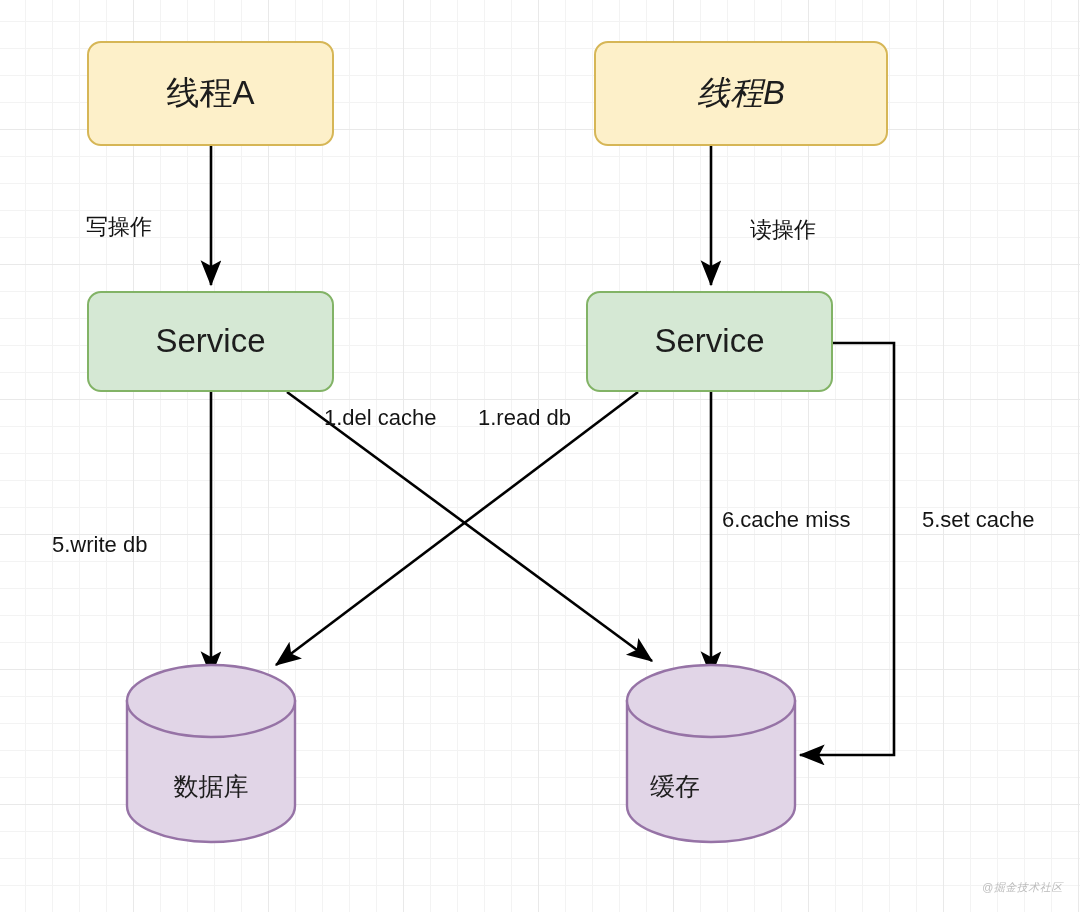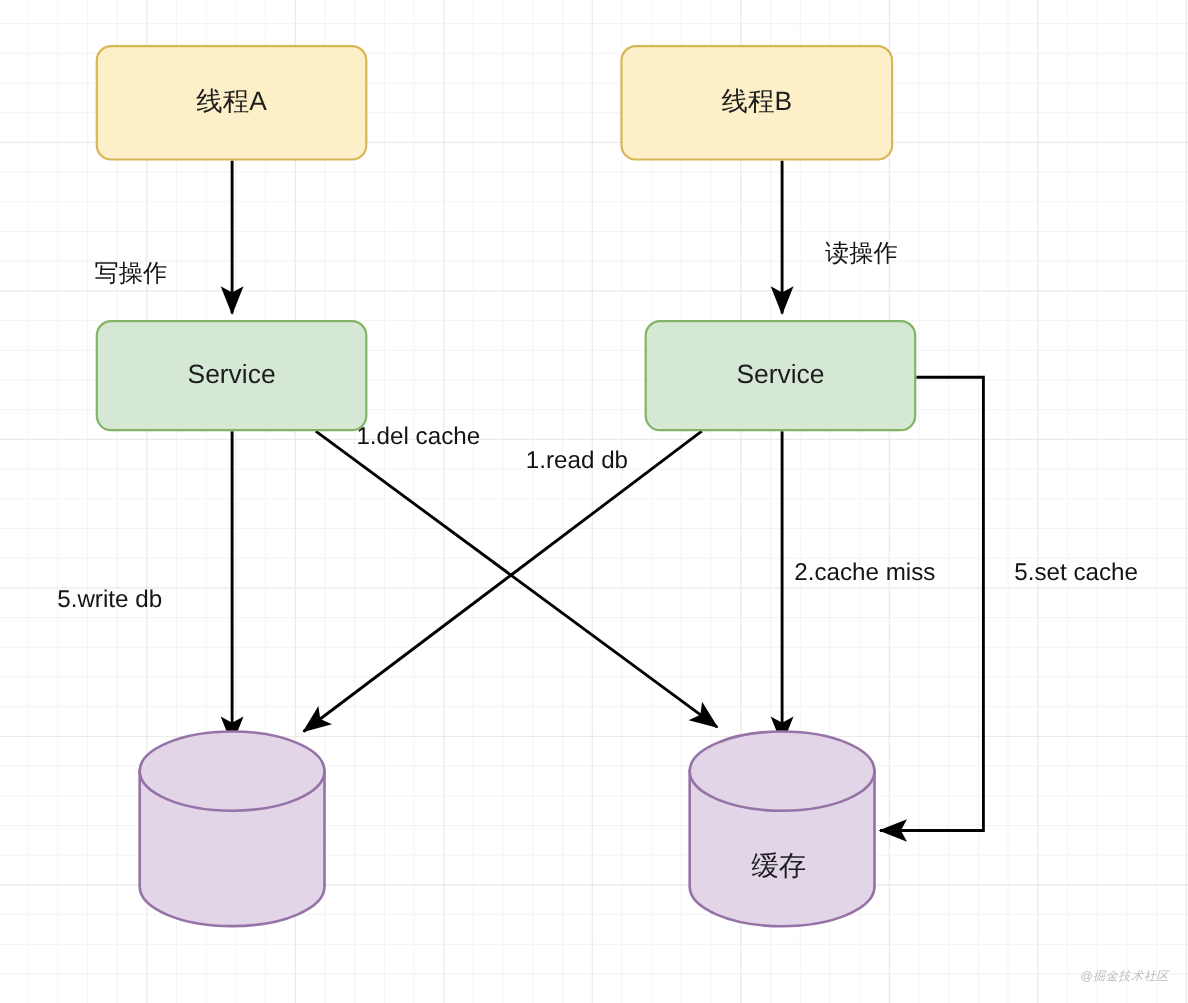--- a/index.html
+++ b/index.html
@@ -37,21 +37,21 @@
     align-items: center;
     justify-content: center;
     text-align: center;
   }
   .rect-node {
     border-radius: 14px;
     border-width: 2px;
     border-style: solid;
   }
   .node-label {
-    font-size: 24px;
+    font-size: 33px;
     color: #1d1d1d;
     line-height: 1.1;
     white-space: nowrap;
   }
   .edge-label {
     position: absolute;
     font-size: 22px;
     color: #141414;
     white-space: nowrap;
     line-height: 1.2;
@@ -112,44 +112,47 @@
     <g>
       <path d="M627,701 L627,806 A84,36 0 0 0 795,806 L795,701 Z" fill="#e1d5e7" stroke="#9673a6" stroke-width="2.4"></path>
       <ellipse cx="711" cy="701" rx="84" ry="36" fill="#e1d5e7" stroke="#9673a6" stroke-width="2.4"></ellipse>
     </g>
   </svg>
 
   <div class="node rect-node" style="left:87px; top:41px; width:247px; height:105px; background:#fdf0c9; border-color:#d6b656;">
     <span class="node-label">线程A</span>
   </div>
 
-  <div class="node rect-node" style="left:564px; top:41px; width:248px; height:105px; background:#fdf0c9; border-color:#d6b656;">
+  <div class="node rect-node" style="left:594px; top:41px; width:294px; height:105px; background:#fdf0c9; border-color:#d6b656;font-style:italic;">
     <span class="node-label">线程B</span>
   </div>
 
   <div class="node rect-node" style="left:87px; top:291px; width:247px; height:101px; background:#d5e8d4; border-color:#82b366;">
     <span class="node-label">Service</span>
   </div>
 
   <div class="node rect-node" style="left:586px; top:291px; width:247px; height:101px; background:#d5e8d4; border-color:#82b366;">
     <span class="node-label">Service</span>
   </div>
 
+  <div class="cylinder" style="left:127px; top:770px; width:168px; height:40px;">
+    <span class="cyl-label">数据库</span>
+  </div>
 
-  <div class="cylinder" style="left:627px; top:770px; width:162px; height:40px;">
+  <div class="cylinder" style="left:594px; top:770px; width:162px; height:40px;">
     <span class="cyl-label">缓存</span>
   </div>
 
-  <div class="edge-label" style="left:86px; top:235px;">写操作</div>
+  <div class="edge-label" style="left:86px; top:214px;">写操作</div>
 
   <div class="edge-label" style="left:750px; top:217px;">读操作</div>
 
-  <div class="edge-label" style="left:324px; top:384px;">1.del cache</div>
+  <div class="edge-label" style="left:324px; top:405px;">1.del cache</div>
 
-  <div class="edge-label" style="left:722px; top:507px;">2.cache miss</div>
+  <div class="edge-label" style="left:722px; top:507px;">6.cache miss</div>
 
   <div class="edge-label" style="left:478px; top:405px;">1.read db</div>
 
   <div class="edge-label" style="left:922px; top:507px;">5.set cache</div>
 
   <div class="edge-label" style="left:52px; top:532px;">5.write db</div>
 
   <div class="watermark" style="left:982px; top:880px;font-style:italic;">@掘金技术社区</div>
 
 </div>

